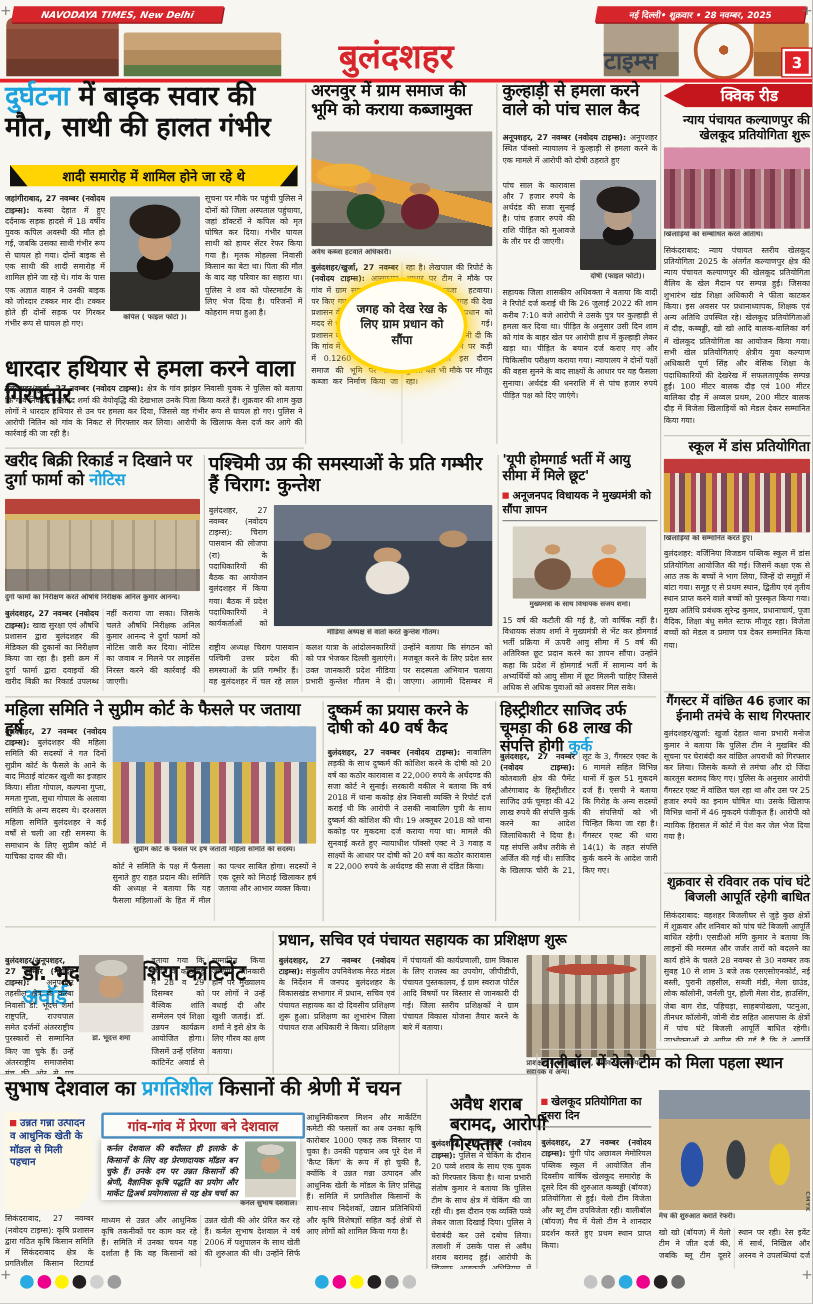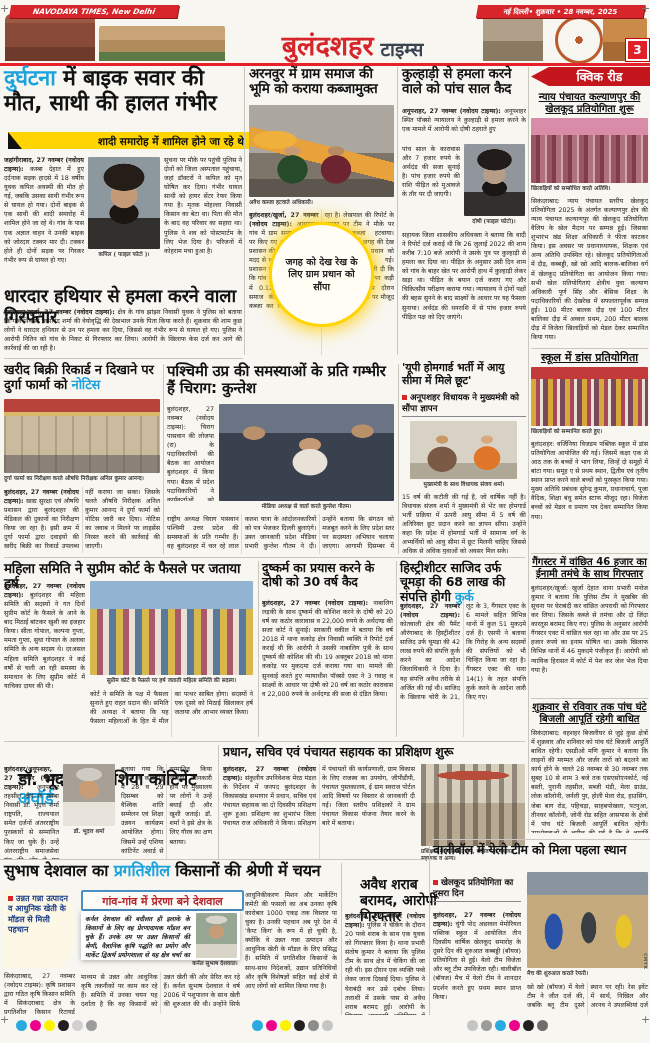--- a/index.html
+++ b/index.html
@@ -14,39 +14,39 @@
   .c2{column-count:2;column-gap:6px;column-rule:1px solid #ddd8cf;}
   .c3{column-count:3;column-gap:6px;column-rule:1px solid #ddd8cf;}
   .vr{width:1px;background:#ccc7bd;}
   .hr{height:1px;background:#ccc7bd;}
   .ph{position:absolute;overflow:hidden;background:#b9b2a6;border-radius:1px;}
   
   .sky{background:linear-gradient(180deg,#aednf 0,#b3dcf2 0,#e9f6fd 100%);}
   .ribbon{background:#d6252b;color:#fff;font-weight:700;font-style:italic;
     display:flex;align-items:center;justify-content:center;transform:skewX(-10deg);
     box-shadow:1px 1px 0 #8e1418;}
-  .brand{display:flex;align-items:flex-end;justify-content:center;gap:7px;}
+  .brand{display:flex;align-items:flex-end;justify-content:space-between;gap:7px;margin-left:46px;}
   .b1{font-size:27px;font-weight:900;color:#d6252b;line-height:.95;}
   .b2{font-size:36px;font-weight:900;color:#d6252b;line-height:.85;}
   .b3{font-size:19px;font-weight:700;color:#3a4450;line-height:1;}
   .pageno{background:#e02128;border:2px solid #fff;color:#fff;font-weight:800;font-size:12px;
     display:flex;align-items:center;justify-content:center;box-shadow:0 0 0 1px #c00;}
   .rule{background:#e62129;}
   .mon{position:absolute;border-radius:2px 2px 0 0;}
   
   .yban{background:#ffd400;color:#111;font-weight:800;font-size:10.5px;display:flex;
-    align-items:center;justify-content:center;padding-left:48px;}
+    align-items:center;justify-content:center;}
   .yban:before,.yban:after{content:"";position:absolute;top:0;border-style:solid;}
   .yban:before{left:0;border-width:17px 0 0 14px;border-color:transparent transparent transparent #111;}
   .yban:after{right:0;border-width:0 0 17px 14px;border-color:transparent transparent #111 transparent;}
   
   .qrban{background:#c4161c;color:#fff;font-weight:800;font-size:12.5px;display:flex;
     align-items:center;justify-content:center;padding-left:10px;
     clip-path:polygon(0 50%,14% 0,100% 0,100% 100%,14% 100%);}
-  .qhead{font-weight:800;color:#111;text-align:center;line-height:1.18;text-decoration:underline;}
+  .qhead{font-weight:800;color:#111;text-align:right;line-height:1.18;}
   
   .pq{border-radius:50%;background:#fffdf4;display:flex;align-items:center;justify-content:center;
     text-align:center;font-weight:800;font-size:9.5px;color:#222;line-height:1.3;padding:9px;box-sizing:border-box;
     box-shadow:0 0 0 3px #ffd400,0 0 16px 7px rgba(255,205,0,.8);}
   .redsq{display:inline-block;width:5px;height:5px;background:#d6252b;margin-right:3px;vertical-align:middle;}
   .subhead{font-weight:800;color:#111;font-size:8.6px;line-height:1.25;border-bottom:1px solid #888;padding-bottom:3px;}
   .boxhead{border:2px solid #4a90c4;border-radius:2px;color:#b5252a;font-weight:800;font-size:11px;
     display:flex;align-items:center;justify-content:center;background:#fdfcf8;}
   .bulletbox{background:#fdf7e6;border-radius:0 18px 18px 0/0 38px 38px 0;padding:4px 6px 4px 4px;
     font-size:8px;font-weight:800;color:#1b3f8a;line-height:1.3;box-sizing:border-box;}
@@ -124,21 +124,21 @@
   <div class="abs hr" style="left:4px;top:358px;width:239px;"></div>
   <div class="abs vr" style="left:244px;top:67px;height:288px;"></div>
 
   <section>
     <h2 class="abs hl" style="left:249px;top:66px;width:146px;font-size:13.5px;margin:0;">अरनवुर में ग्राम समाज की भूमि को कराया कब्जामुक्त</h2>
     <div class="abs ph ph-jcb" style="left:249px;top:105px;width:145px;height:92px;"></div>
     <div class="abs cap" style="left:249px;top:199px;width:145px;">अवैध कब्जा हटवाते अधिकारी।</div>
     <p class="abs txt c2" style="left:249px;top:210px;width:145px;height:145px;margin:0;">
       <span class="dl">बुलंदशहर/खुर्जा, 27 नवम्बर (नवोदय टाइम्स): </span><span>आसफपुर गांव में ग्राम समाज की भूमि पर किए गए अवैध निर्माण को प्रशासन की टीम ने जेसीबी की मदद से ध्वस्त कराया। तहसील प्रशासन को शिकायत मिली थी कि गांव में गाटा संख्या 1279 में 0.1260 हेक्टेयर ग्राम समाज की भूमि पर अवैध कब्जा कर निर्माण किया जा रहा है। लेखपाल की रिपोर्ट के आधार पर टीम ने मौके पर पहुंचकर कब्जा हटवाया। खाली कराई गई जगह की देख रेख के लिए ग्राम प्रधान को जिम्मेदारी सौंपी गई। अधिकारियों ने चेतावनी दी कि दोबारा कब्जा करने पर कड़ी कार्रवाई होगी। इस दौरान पुलिस बल भी मौके पर मौजूद रहा।</span>
     </p>
-    <div class="abs pq" style="left:272px;top:225px;width:99px;height:99px;">जगह को देख रेख के लिए ग्राम प्रधान को सौंपा</div>
+    <div class="abs pq" style="left:272px;top:225px;width:99px;height:71px;">जगह को देख रेख के लिए ग्राम प्रधान को सौंपा</div>
   </section>
   <div class="abs vr" style="left:397px;top:67px;height:288px;"></div>
 
   <section>
     <h2 class="abs hl" style="left:402px;top:66px;width:124px;font-size:13.5px;margin:0;">कुल्हाड़ी से हमला करने वाले को पांच साल कैद</h2>
     <p class="abs txt" style="left:402px;top:106px;width:124px;height:36px;margin:0;">
       <span class="dl">अनूपशहर, 27 नवम्बर (नवोदय टाइम्स): </span><span>अनूपशहर स्थित पॉक्सो न्यायालय ने कुल्हाड़ी से हमला करने के एक मामले में आरोपी को दोषी ठहराते हुए</span>
     </p>
     <p class="abs txt" style="left:402px;top:144px;width:58px;height:76px;margin:0;">पांच साल के कारावास और 7 हजार रुपये के अर्थदंड की सजा सुनाई है। पांच हजार रुपये की राशि पीड़ित को मुआवजे के तौर पर दी जाएगी।</p>
     <div class="abs ph ph-kapil" style="left:464px;top:144px;width:61px;height:72px;filter:saturate(.6);"></div>
@@ -185,21 +185,21 @@
     <p class="abs txt" style="left:167px;top:404px;width:47px;height:97px;margin:0;">बुलंदशहर, 27 नवम्बर (नवोदय टाइम्स): चिराग पासवान की लोजपा (रा) के पदाधिकारियों की बैठक का आयोजन बुलंदशहर में किया गया। बैठक में प्रदेश पदाधिकारियों ने कार्यकर्ताओं को संबोधित करते हुए संगठन की मजबूती पर बल दिया। उक्त जानकारी कुन्तेश गौतम ने दी।</p>
     <div class="abs ph ph-chirag" style="left:219px;top:404px;width:175px;height:97px;"></div>
     <div class="abs cap" style="left:219px;top:503px;width:175px;text-align:center;">मीडिया अध्यक्ष से वार्ता करते कुन्तेश गौतम।</div>
     <p class="abs txt c3" style="left:167px;top:514px;width:227px;height:40px;margin:0;">राष्ट्रीय अध्यक्ष चिराग पासवान पश्चिमी उत्तर प्रदेश की समस्याओं के प्रति गम्भीर हैं। वह बुलंदशहर में चल रहे लाल कलश यात्रा के आंदोलनकारियों को पत्र भेजकर दिल्ली बुलाएंगे। उक्त जानकारी प्रदेश मीडिया प्रभारी कुन्तेश गौतम ने दी। उन्होंने बताया कि संगठन को मजबूत करने के लिए प्रदेश स्तर पर सदस्यता अभियान चलाया जाएगा। आगामी दिसम्बर में बुलंदशहर के लोग उनसे वार्ता करेंगे।</p>
   </section>
   <div class="abs vr" style="left:398px;top:364px;height:190px;"></div>
 
   <section>
     <h2 class="abs hl" style="left:402px;top:362px;width:124px;font-size:11px;margin:0;">'यूपी होमगार्ड भर्ती में आयु सीमा में मिले छूट'</h2>
     <div class="abs subhead" style="left:402px;top:392px;width:124px;">
-      <span class="redsq"></span><span>अनूपशहर विधायक ने मुख्यमंत्री को सौंपा ज्ञापन</span>
+      <span class="redsq"></span><span>अनूजनपद विधायक ने मुख्यमंत्री को सौंपा ज्ञापन</span>
     </div>
     <div class="abs ph ph-cm" style="left:410px;top:421px;width:107px;height:58px;"></div>
     <div class="abs cap" style="left:408px;top:481px;width:112px;text-align:center;">मुख्यमंत्री के साथ विधायक संजय शर्मा।</div>
     <p class="abs txt" style="left:402px;top:492px;width:124px;height:62px;margin:0;">
       <span>15 वर्ष की कटौती की गई है, जो वार्षिक नहीं है। विधायक संजय शर्मा ने मुख्यमंत्री से भेंट कर होमगार्ड भर्ती प्रक्रिया में ऊपरी आयु सीमा में 5 वर्ष की अतिरिक्त छूट प्रदान करने का ज्ञापन सौंपा। उन्होंने कहा कि प्रदेश में होमगार्ड भर्ती में सामान्य वर्ग के अभ्यर्थियों को आयु सीमा में छूट मिलनी चाहिए जिससे अधिक से अधिक युवाओं को अवसर मिल सके।</span>
     </p>
   </section>
 
   <div class="abs hr" style="left:4px;top:557px;width:521px;"></div>
 
@@ -208,21 +208,21 @@
     <p class="abs txt" style="left:4px;top:581px;width:81px;height:156px;margin:0;">
       <span class="dl">बुलंदशहर, 27 नवम्बर (नवोदय टाइम्स): </span><span>बुलंदशहर की महिला समिति की सदस्यों ने गत दिनों सुप्रीम कोर्ट के फैसले के आने के बाद मिठाई बांटकर खुशी का इजहार किया। सीता गोपाल, कल्पना गुप्ता, ममता गुप्ता, सुधा गोपाल के अलावा समिति के अन्य सदस्य थे। दरअसल महिला समिति बुलंदशहर ने कई वर्षों से चली आ रही समस्या के समाधान के लिए सुप्रीम कोर्ट में याचिका दायर की थी।</span>
     </p>
     <div class="abs ph ph-women" style="left:90px;top:581px;width:163px;height:94px;"></div>
     <div class="abs cap" style="left:90px;top:677px;width:163px;text-align:center;">सुप्रीम कोर्ट के फैसले पर हर्ष जताती महिला समिति की सदस्य।</div>
     <p class="abs txt c2" style="left:90px;top:689px;width:163px;height:48px;margin:0;">कोर्ट ने समिति के पक्ष में फैसला सुनाते हुए राहत प्रदान की। समिति की अध्यक्ष ने बताया कि यह फैसला महिलाओं के हित में मील का पत्थर साबित होगा। सदस्यों ने एक दूसरे को मिठाई खिलाकर हर्ष जताया और आभार व्यक्त किया।</p>
   </section>
   <div class="abs vr" style="left:258px;top:561px;height:176px;"></div>
 
   <section>
-    <h2 class="abs hl" style="left:262px;top:561px;width:131px;font-size:12.5px;margin:0;">दुष्कर्म का प्रयास करने के दोषी को 30 वर्ष कैद</h2>
+    <h2 class="abs hl" style="left:262px;top:561px;width:131px;font-size:12.5px;margin:0;">दुष्कर्म का प्रयास करने के दोषी को 40 वर्ष कैद</h2>
     <p class="abs txt" style="left:262px;top:598px;width:131px;height:139px;margin:0;">
       <span class="dl">बुलंदशहर, 27 नवम्बर (नवोदय टाइम्स): </span><span>नाबालिग लड़की के साथ दुष्कर्म की कोशिश करने के दोषी को 20 वर्ष का कठोर कारावास व 22,000 रुपये के अर्थदण्ड की सजा कोर्ट ने सुनाई। सरकारी वकील ने बताया कि वर्ष 2018 में थाना ककोड़ क्षेत्र निवासी व्यक्ति ने रिपोर्ट दर्ज कराई थी कि आरोपी ने उसकी नाबालिग पुत्री के साथ दुष्कर्म की कोशिश की थी। 19 अक्तूबर 2018 को थाना ककोड़ पर मुकदमा दर्ज कराया गया था। मामले की सुनवाई करते हुए न्यायाधीश पॉक्सो एक्ट ने 3 गवाह व साक्ष्यों के आधार पर दोषी को 20 वर्ष का कठोर कारावास व 22,000 रुपये के अर्थदण्ड की सजा से दंडित किया।</span>
     </p>
   </section>
   <div class="abs vr" style="left:396px;top:561px;height:176px;"></div>
 
   <section>
     <h2 class="abs hl" style="left:400px;top:561px;width:126px;font-size:12.5px;margin:0;">
       <span>हिस्ट्रीशीटर साजिद उर्फ चूमड़ा की 68 लाख की संपत्ति होगी </span><span class="accent">कुर्क</span>
     </h2>

